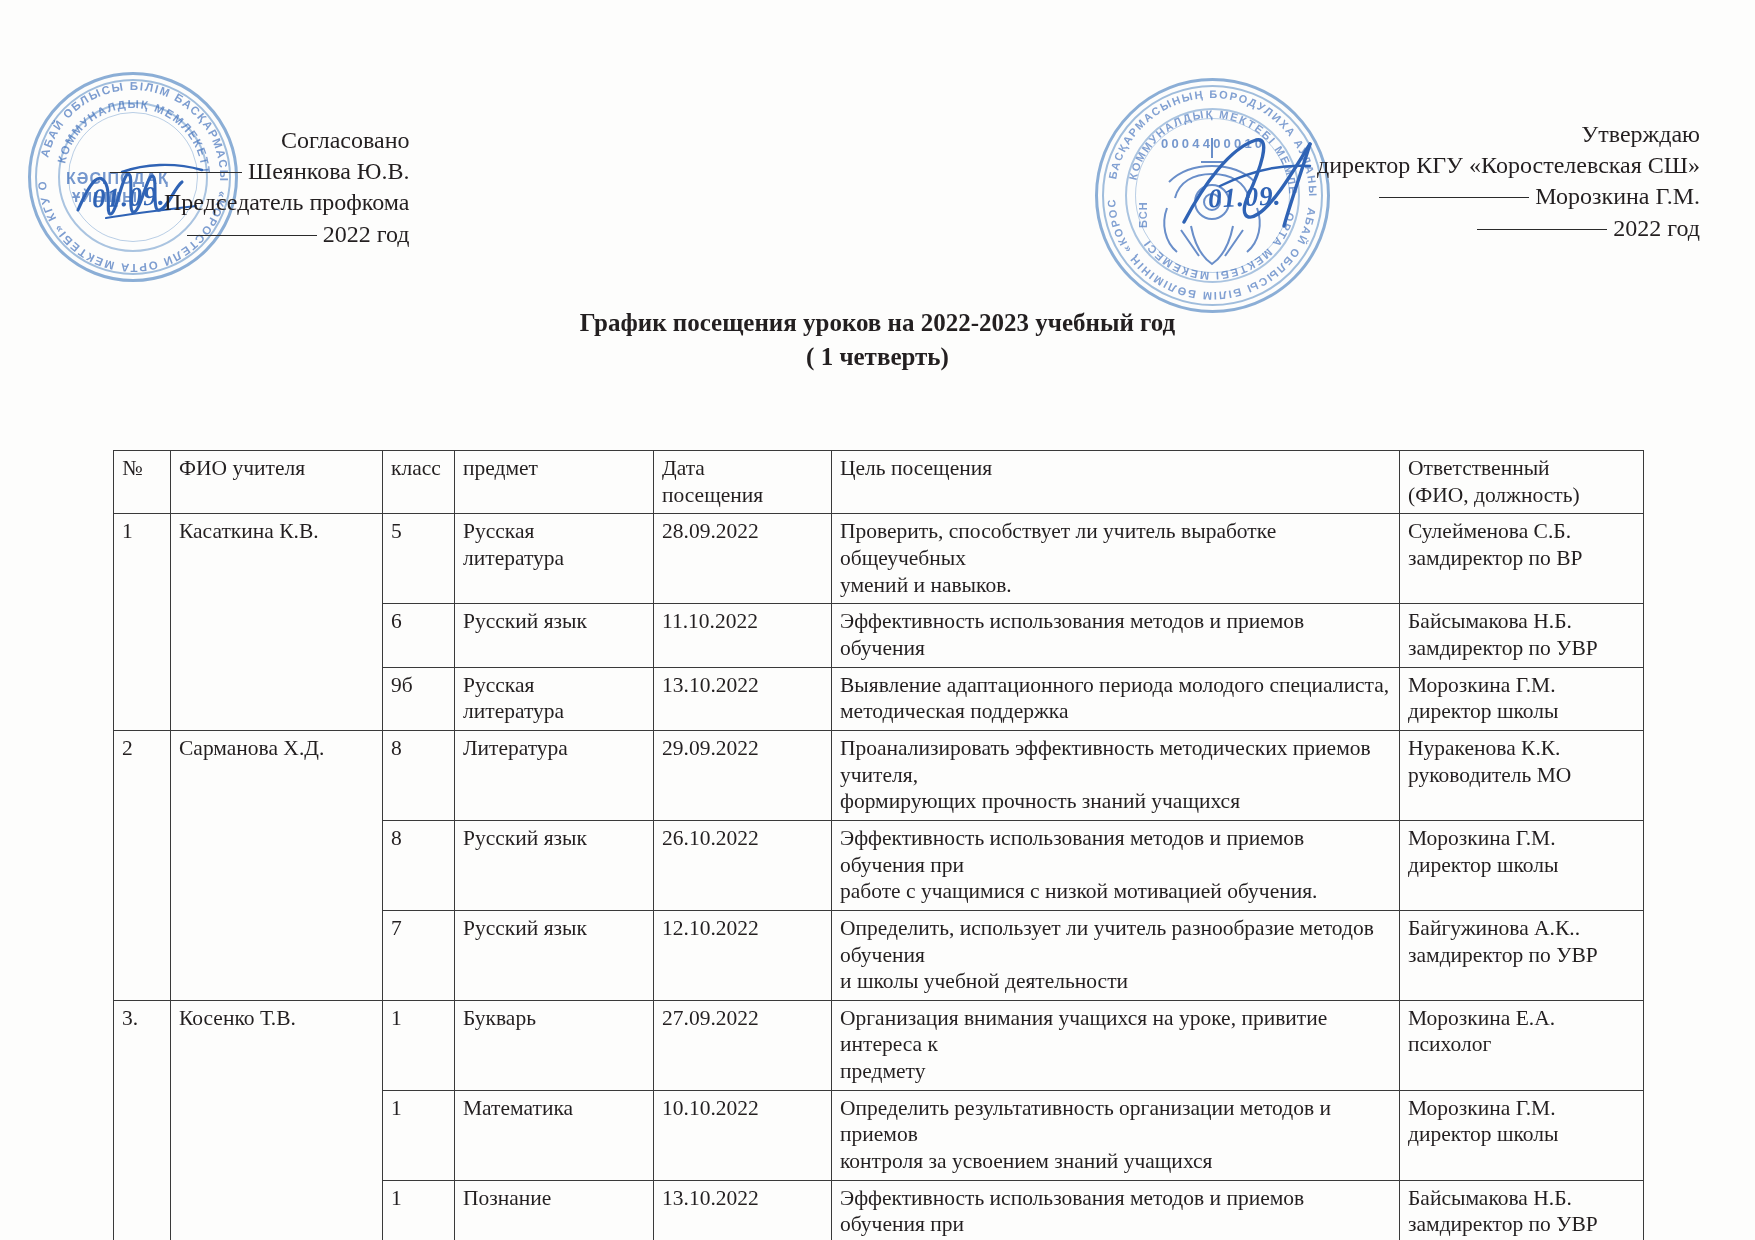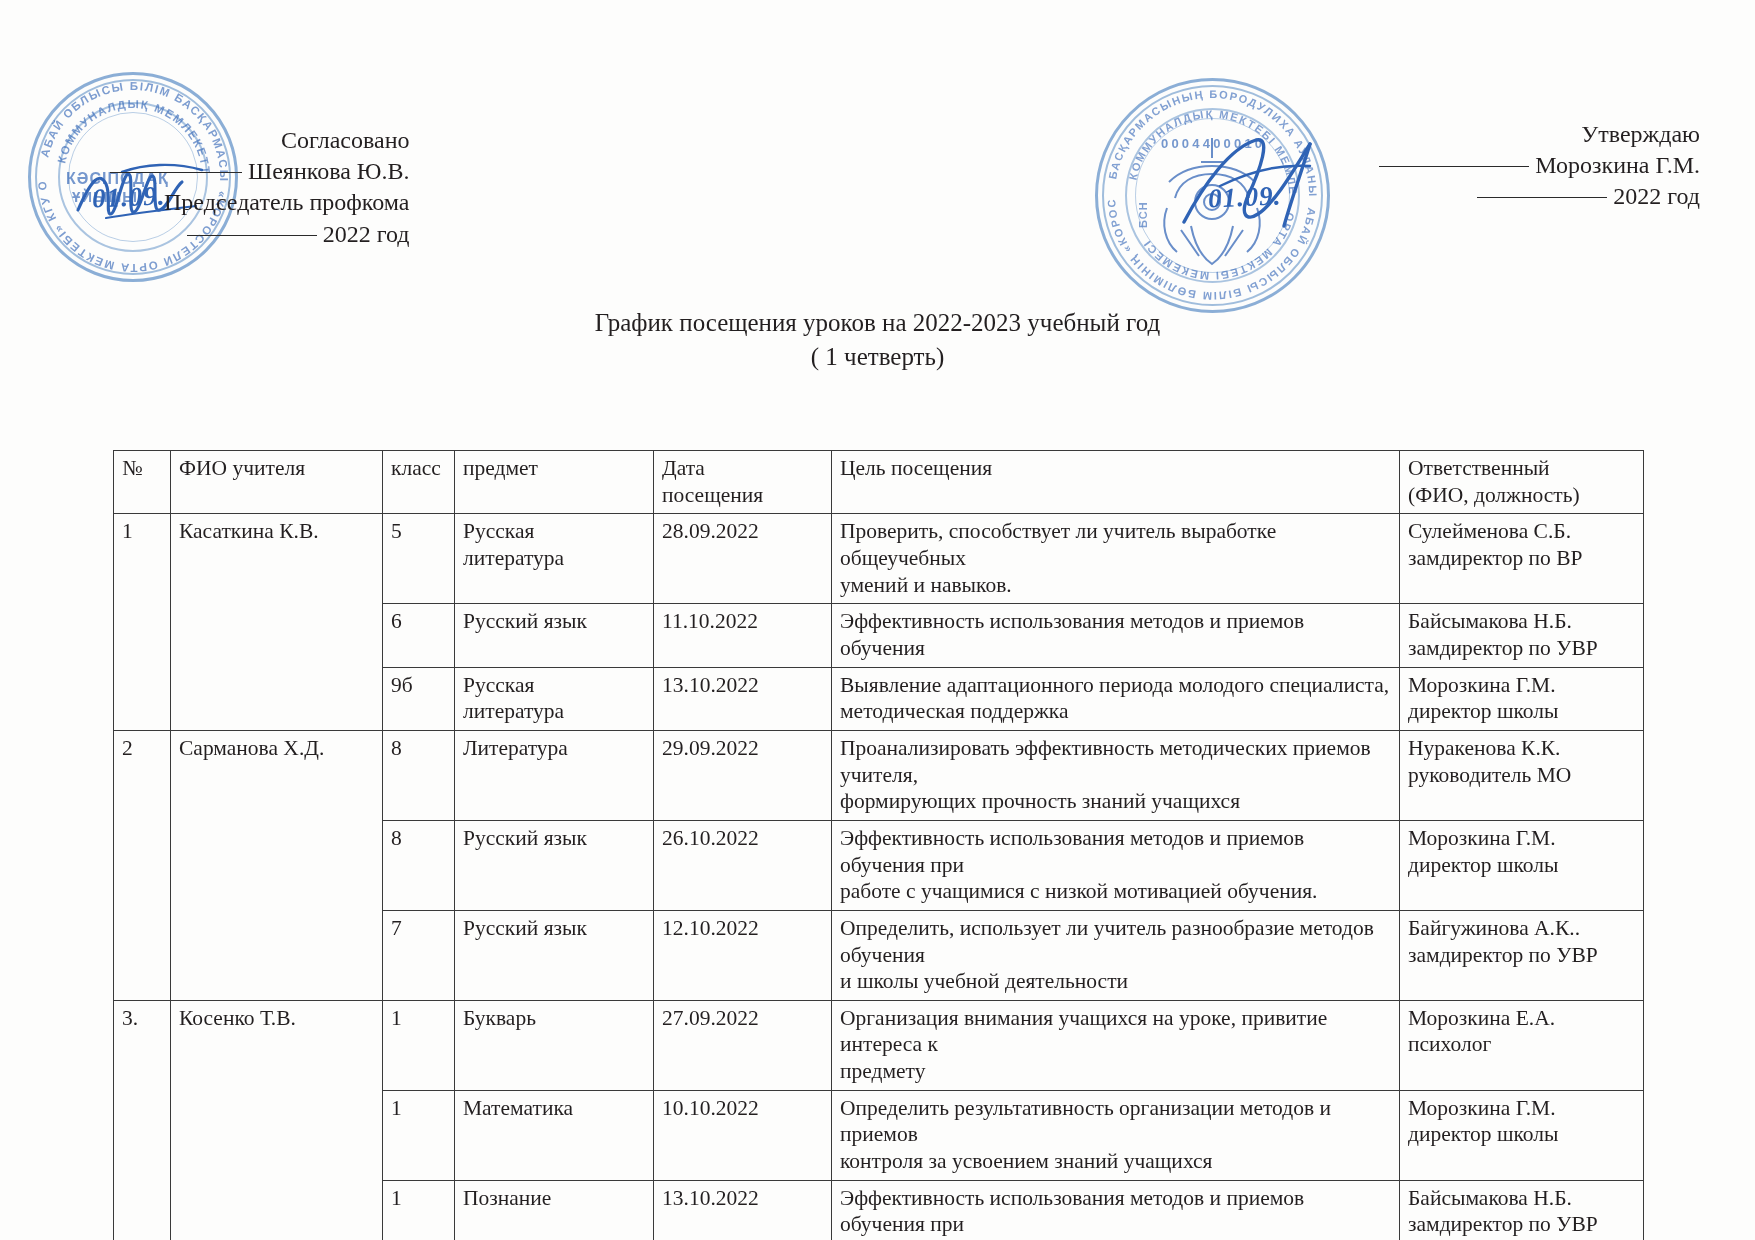--- a/index.html
+++ b/index.html
@@ -102,20 +102,21 @@
   #hd-right { left: 1208px;top: 182px; }
 
   
   .title-wrap {
     position: absolute;
     left: 0; right: 0;
     top: 306px;
     text-align: center;
     font-size: 25px;
     line-height: 1.35;
+    font-weight: bold;
   }
 
   
   .tbl-wrap {
     position: absolute;
     left: 113px;
     top: 450px;
     width: 1530px;
   }
   table.sched {
@@ -230,20 +231,21 @@
     </div>
     <div>Председатель профкома</div>
     <div>
       <span class="sig-line date"></span><span>2022 год</span>
     </div>
   </div>
   <div class="handdate" id="hd-left">01.09.</div>
 
   <div class="hdr hdr-right">
     <div>Утверждаю</div>
+    <div>директор КГУ «Коростелевская СШ»</div>
     <div>
       <span class="sig-line"></span><span>Морозкина Г.М.</span>
     </div>
     <div>
       <span class="sig-line date"></span><span>2022 год</span>
     </div>
   </div>
   <div class="handdate" id="hd-right">01.09.</div>
 
   <div class="title-wrap">

